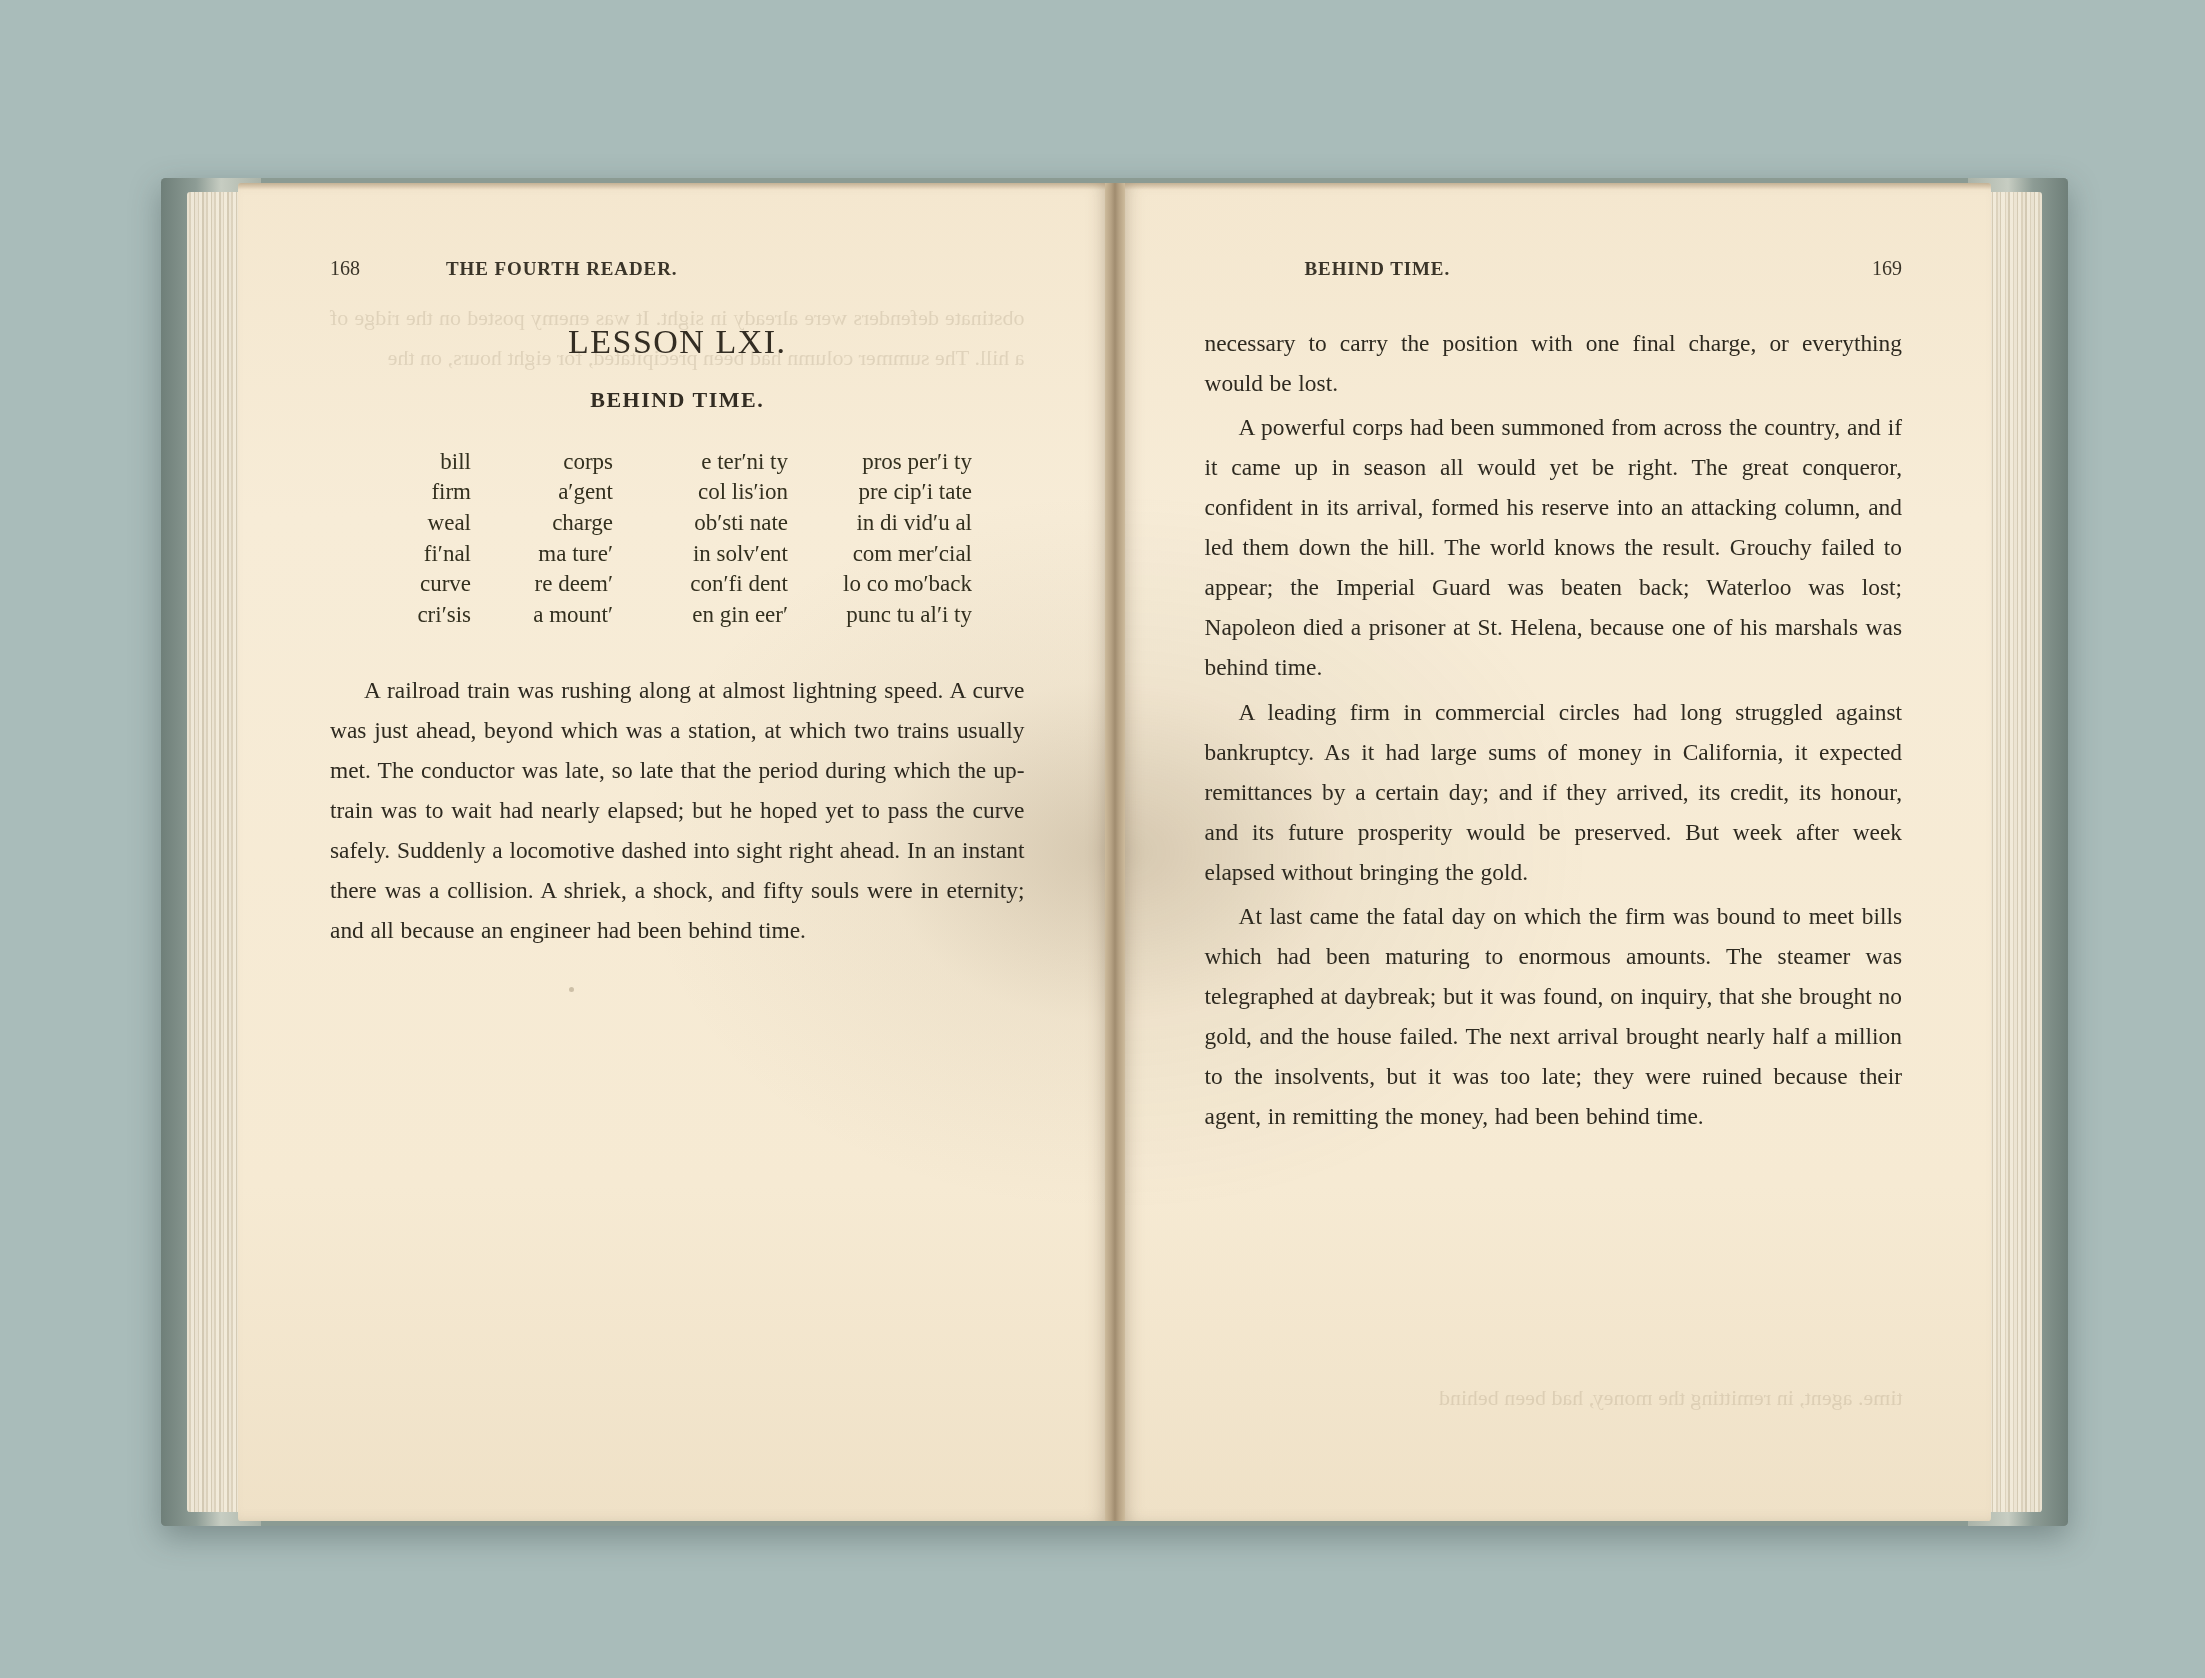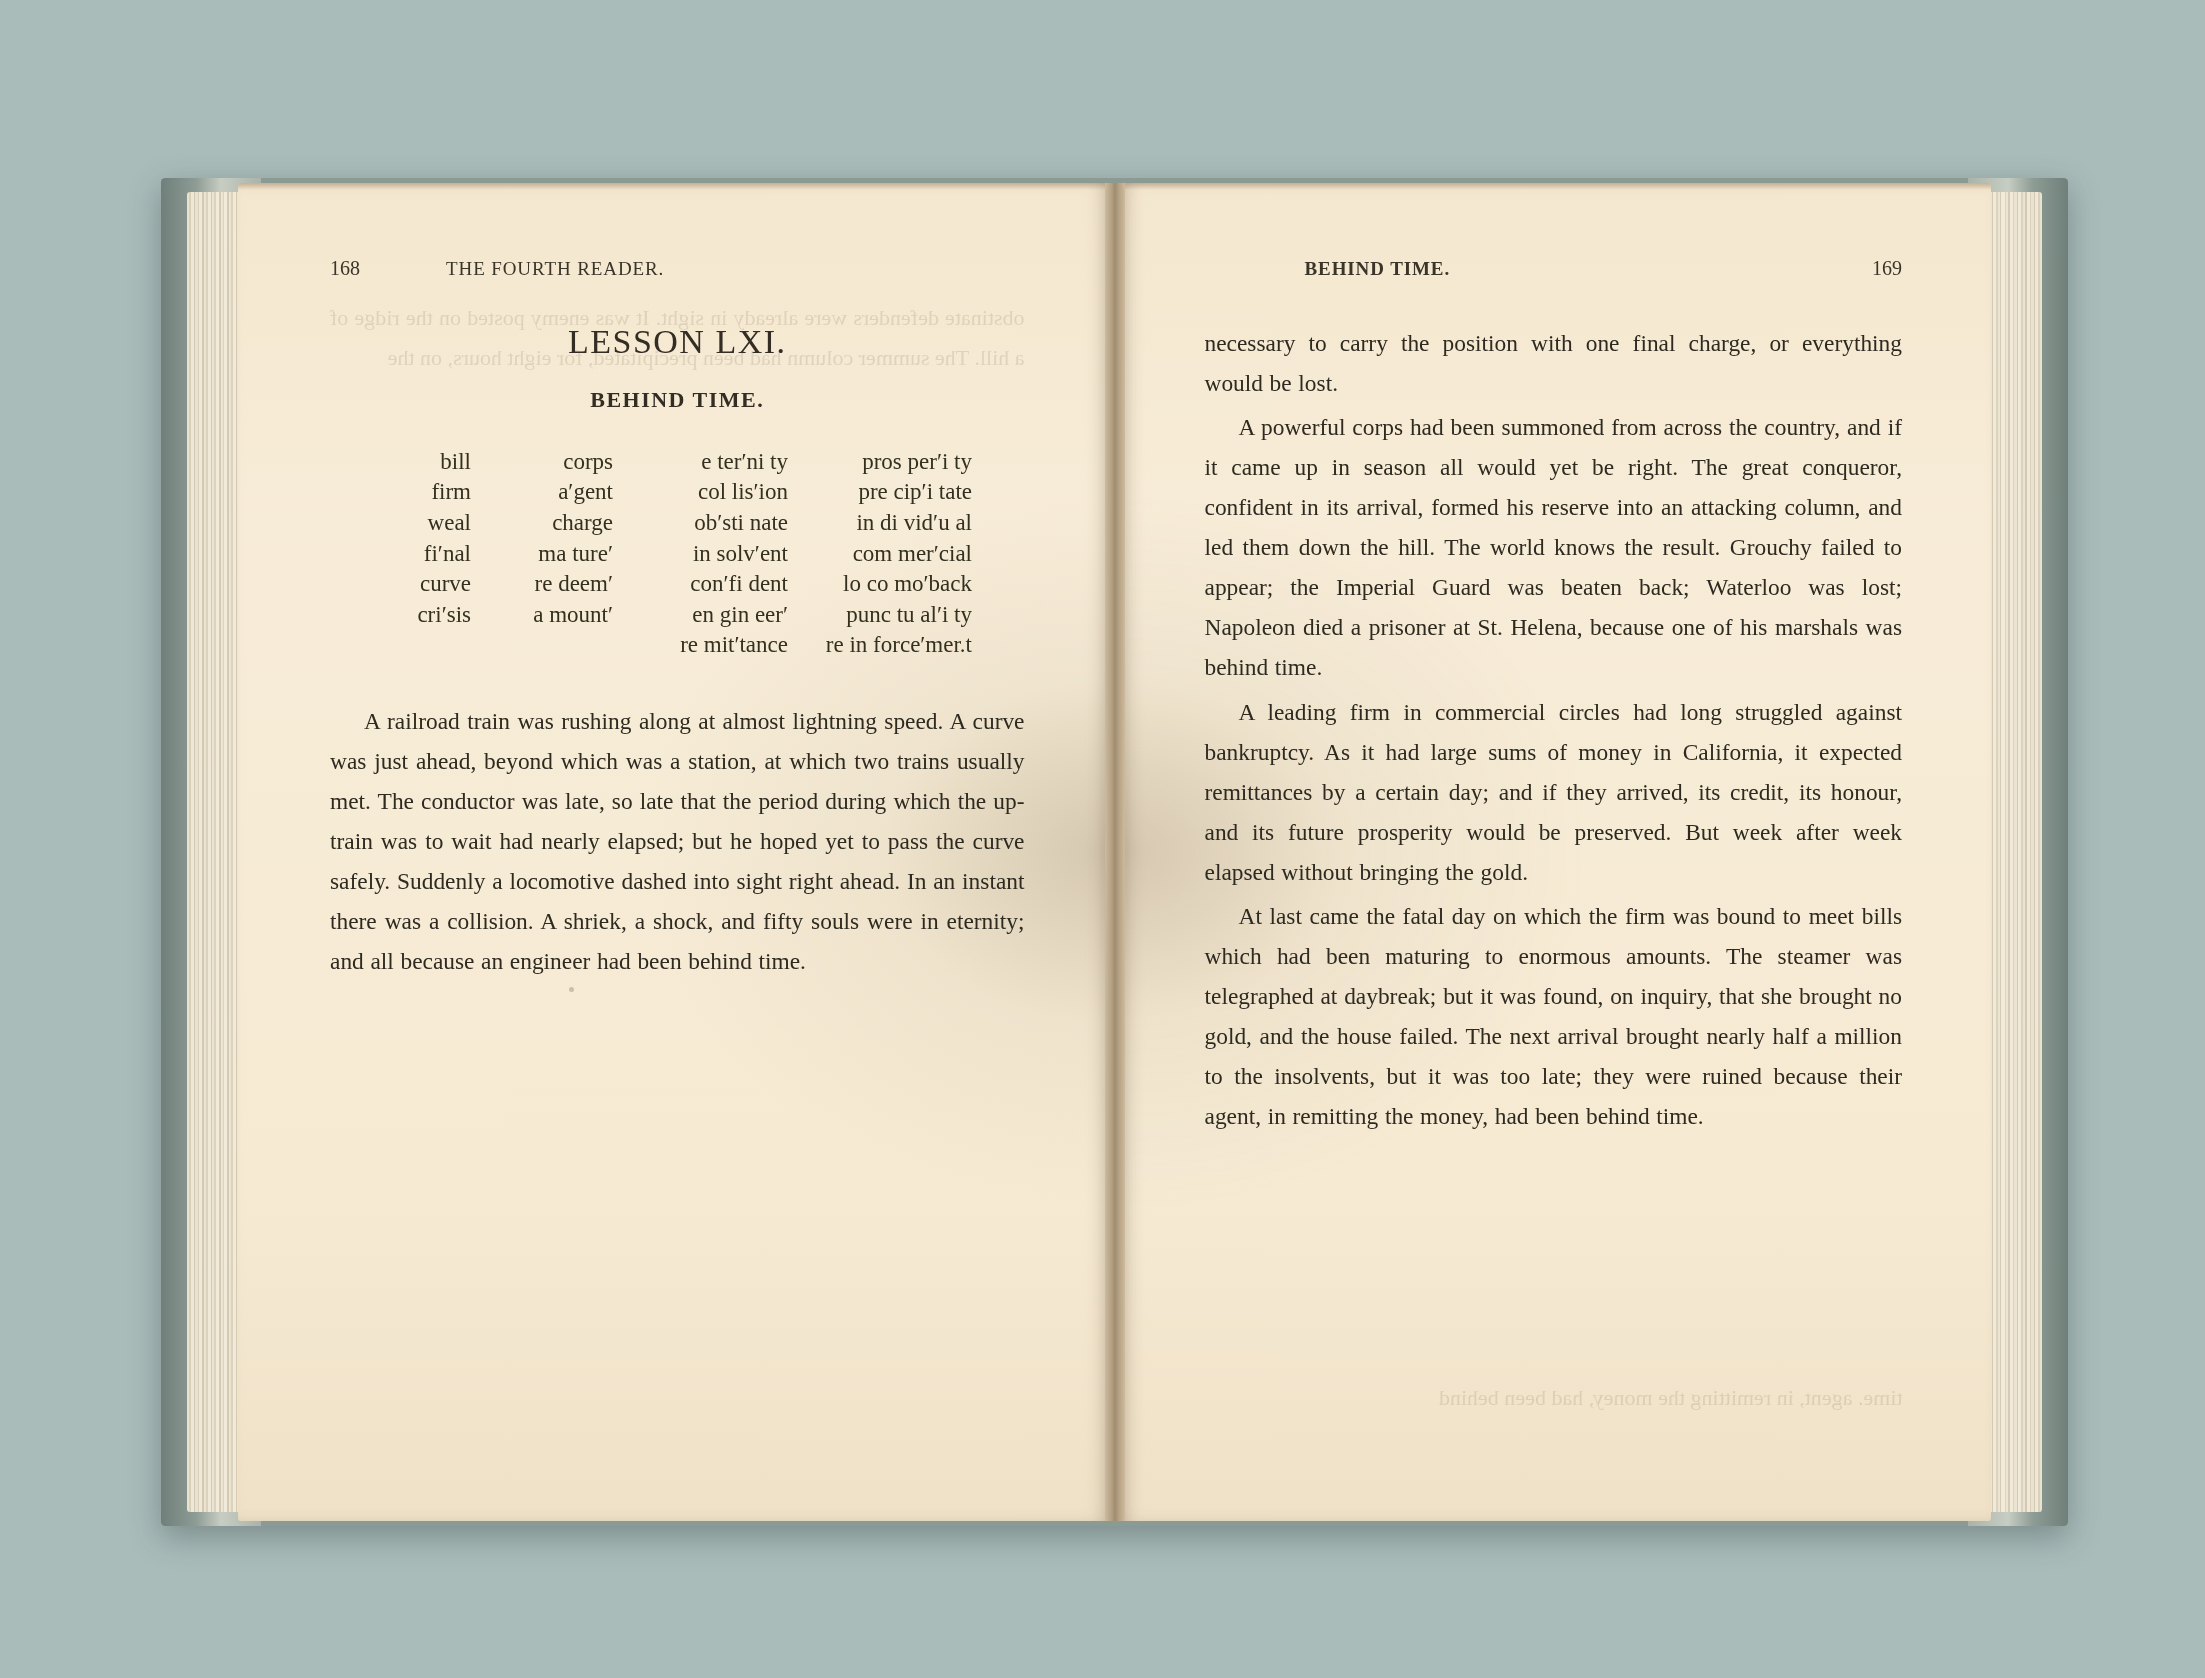--- a/index.html
+++ b/index.html
@@ -132,21 +132,21 @@
     color: #3b3529;
     font-size: 19px;
     margin-bottom: 43px;
   }
   .runhead .folio {
     font-size: 20px;
     letter-spacing: 0;
     font-variant: normal;
   }
   .runhead-left .folio { margin-right: 86px; }
-  .runhead-left .title { font-weight: 400; }
+  .runhead-left .title { font-weight: 700; }
   .runhead-right { justify-content: space-between; }
   .runhead-right .title { font-weight: 700; margin-left: 100px;}
   .runhead-right .folio { margin-left: auto; }
 
   h1.lesson {
     text-align: center;
     font-size: 34px;
     letter-spacing: 1.5px;
     font-weight: 400;
     margin: 7.7px 0 26px 0;
@@ -267,26 +267,20 @@
                 <td class="c1">re deem′</td>
                 <td class="c2">con′fi dent</td>
                 <td class="c3">lo co mo′back</td>
               </tr>
               <tr>
                 <td class="c0">cri′sis</td>
                 <td class="c1">a mount′</td>
                 <td class="c2">en gin eer′</td>
                 <td class="c3">punc tu al′i ty</td>
               </tr>
-              <tr>
-                <td class="c0"></td>
-                <td class="c1"></td>
-                <td class="c2">re mit′tance</td>
-                <td class="c3">re in force′mer.t</td>
-              </tr>
             </tbody>
           </table>
 
           <p class="body">A railroad train was rushing along at almost lightning speed.   A curve was just ahead, beyond which was a station, at which two trains usually met.   The conductor was late, so late that the period during which the up-train was to wait had nearly elapsed; but he hoped yet to pass the curve safely.   Suddenly a locomotive dashed into sight right ahead.   In an instant there was a collision.   A shriek, a shock, and fifty souls were in eternity; and all because an engineer had been behind time.</p>
         </div>
         <div class="blot" style="left:331px; top:804px; width:5.4px; height:5.4px;"></div>
       </div>
 
       <div class="gutter"></div>
 

